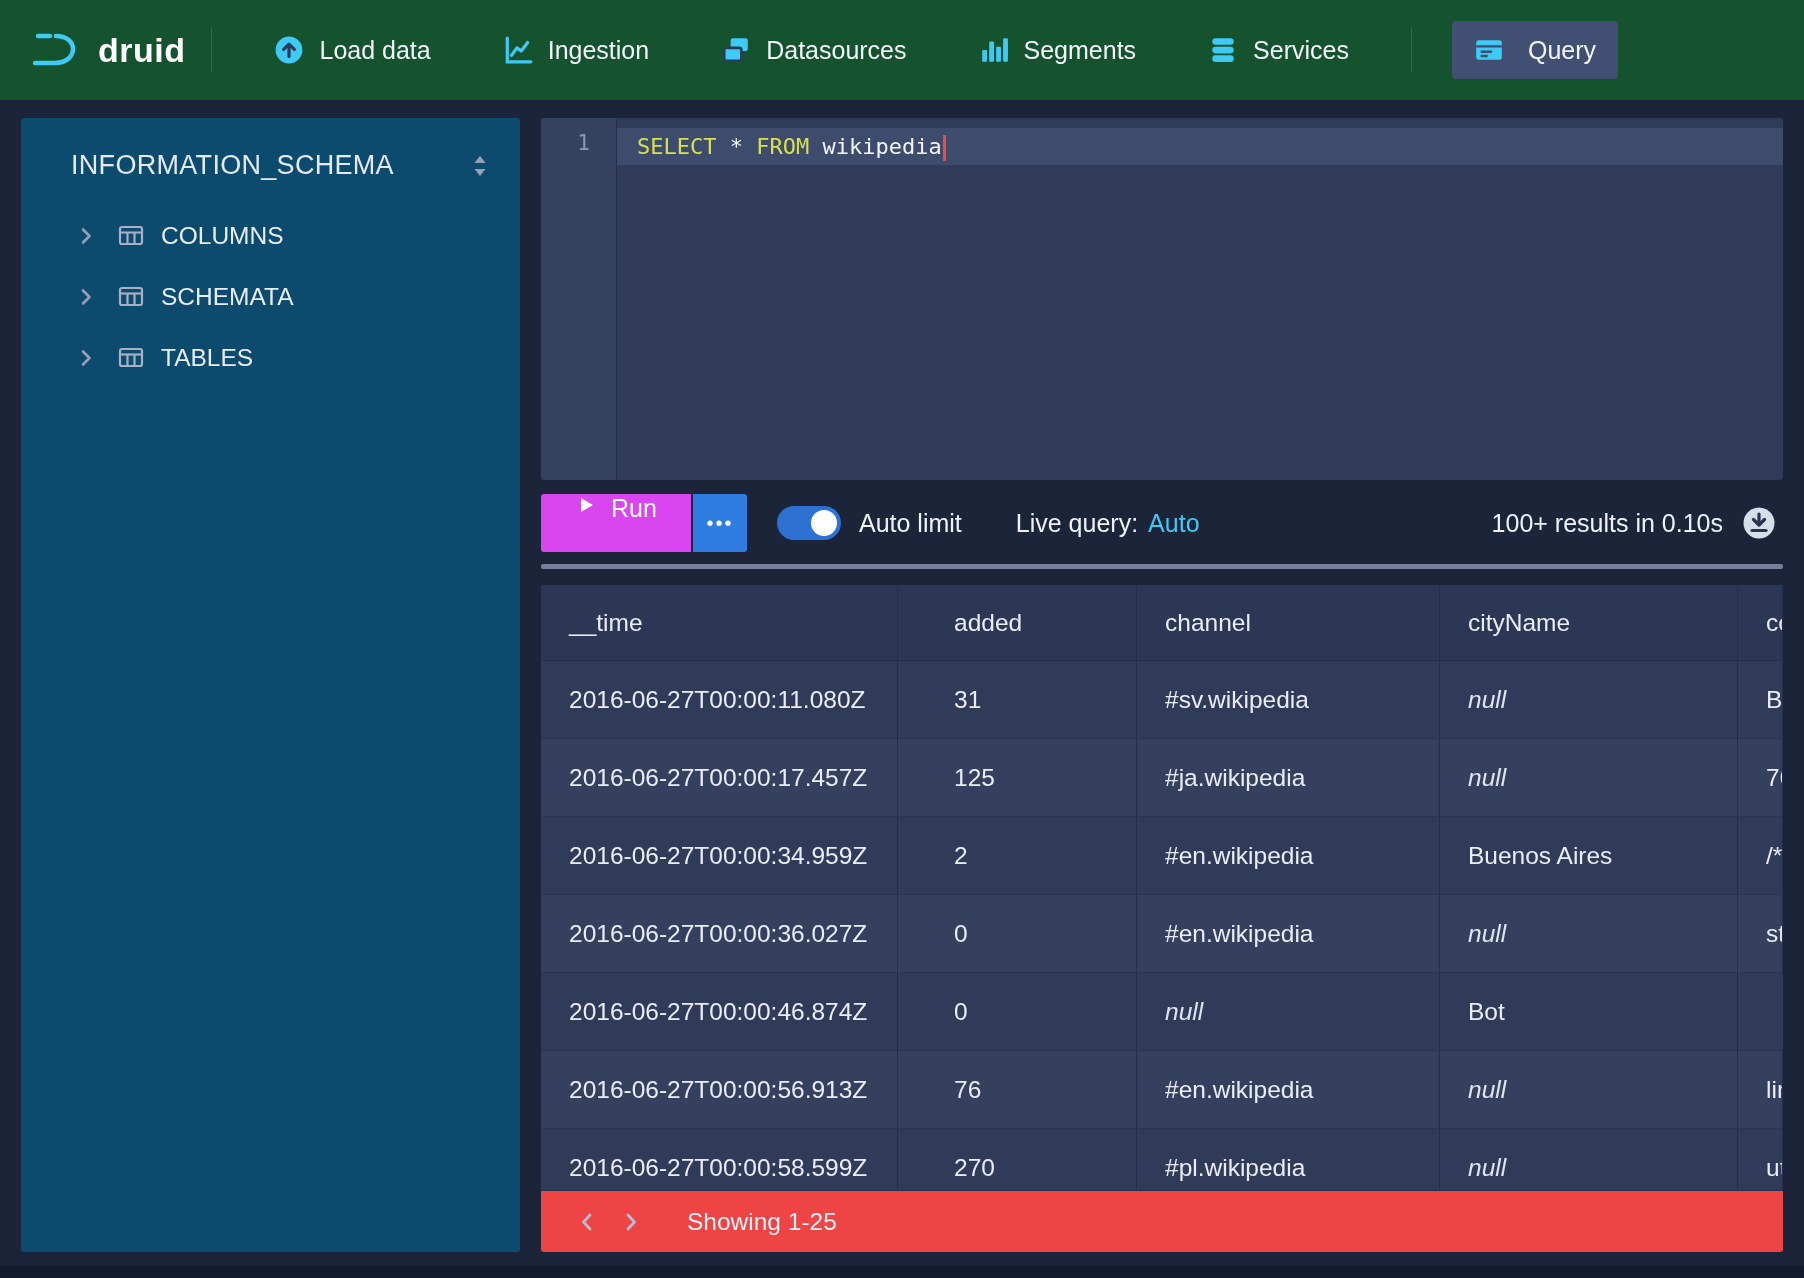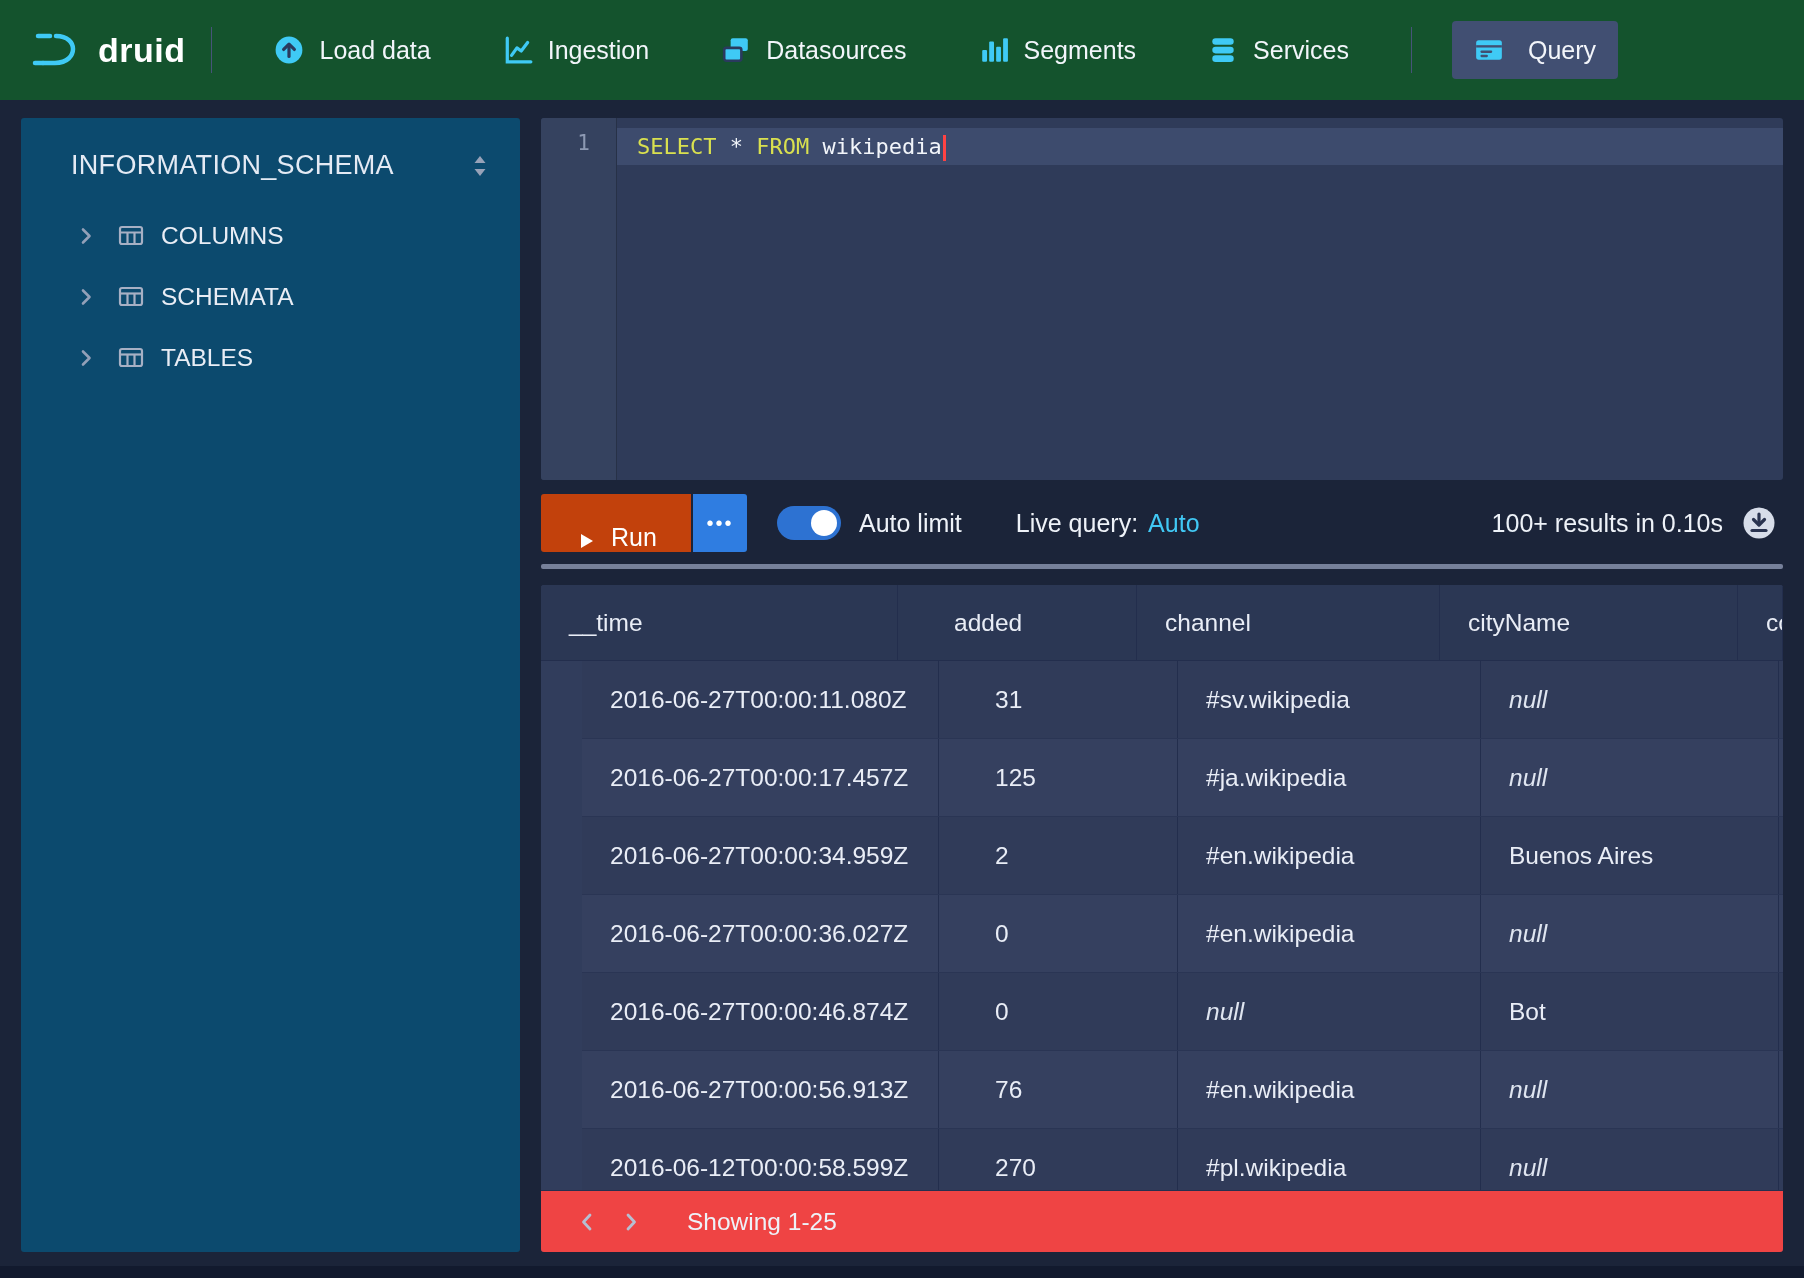--- a/index.html
+++ b/index.html
@@ -90,22 +90,22 @@
     background:#ff4343; vertical-align:middle; margin-left:1px;
   }
 
   
   .runbar {
     margin-top:14px; height:58px;
     display:flex; align-items:center;
   }
   .btn-run {
     height:58px; width:150px; border:none; cursor:pointer;
-    background:#c2410c; color:#ffffff; border-radius:3px 0 0 3px;
-    display:flex; align-items:flex-end; justify-content:center; gap:14px;
+    background:#d946ef; color:#ffffff; border-radius:3px 0 0 3px;
+    display:flex; align-items:flex-start; justify-content:center; gap:14px;
     font-size:25px; font-family:inherit;
   }
   .btn-more {
     height:58px; width:54px; border:none; cursor:pointer;
     background:#2f7de1; color:#ffffff; border-radius:0 3px 3px 0;
     margin-left:2px; font-size:20px; letter-spacing:2px;
     display:flex; align-items:center; justify-content:center; font-family:inherit;
   }
   .toggle { margin-left:30px; width:64px; height:34px; border-radius:17px; background:#2d72d2; position:relative; cursor:pointer; flex:0 0 64px; }
   .toggle-knob { position:absolute; top:4px; right:4px; width:26px; height:26px; border-radius:50%; background:#ffffff; }
@@ -130,21 +130,21 @@
     grid-template-columns:357px 239px 303px 298px 1fr;
   }
   .thead { height:76px; background:#2b3754; border-bottom:1px solid #232e4d; cursor:pointer; }
   .th, .td {
     display:flex; align-items:center;
     padding-left:28px; border-right:1px solid #232e4d;
     font-size:24.5px; color:#e9edf6;
     white-space:nowrap; overflow:hidden;
   }
   .c-added { padding-left:56px; }
-  .tr { height:78px; border-bottom:1px solid #2a3554;margin-left:41px; }
+  .tr { height:78px; border-bottom:1px solid #2a3554; }
   .tr:nth-child(odd) { background:#35405f; }
   .tr:nth-child(even) { background:#303b59; }
   .null-val { font-style:italic; color:#dfe5f0; }
 
   .tfoot {
     position:absolute; left:0; right:0; bottom:0; height:62px;
     background:#ef4444; border-top:1px solid #26304f;
     display:flex; align-items:center; padding-left:24px;
   }
   .page-btn { width:44px; height:44px; background:transparent; border:none; cursor:pointer; display:flex; align-items:center; justify-content:center; }
@@ -403,21 +403,21 @@
 
       <div class="tr">
         <div class="td">2016-06-27T00:00:56.913Z</div>
         <div class="td c-added">76</div>
         <div class="td">#en.wikipedia</div>
         <div class="td null-val">null</div>
         <div class="td">link</div>
       </div>
 
       <div class="tr">
-        <div class="td">2016-06-12T00:00:58.599Z</div>
+        <div class="td">2016-06-27T00:00:58.599Z</div>
         <div class="td c-added">270</div>
         <div class="td">#pl.wikipedia</div>
         <div class="td null-val">null</div>
         <div class="td">utw</div>
       </div>
 
       <div class="tfoot">
         <button class="page-btn">
           <span>
             <svg width="26" height="26" viewBox="0 0 26 26" fill="none">

